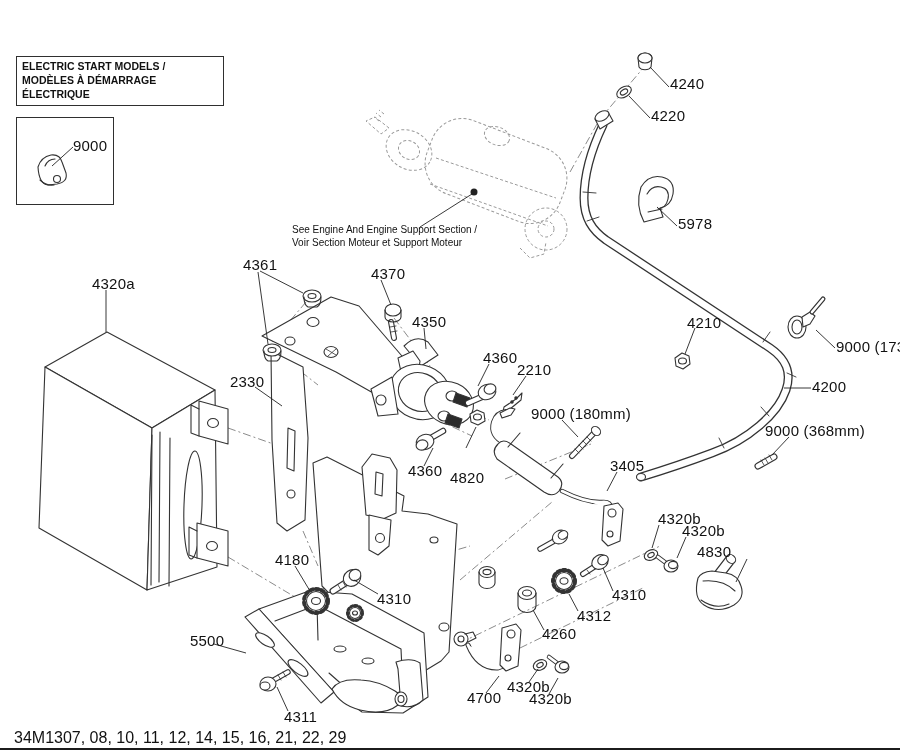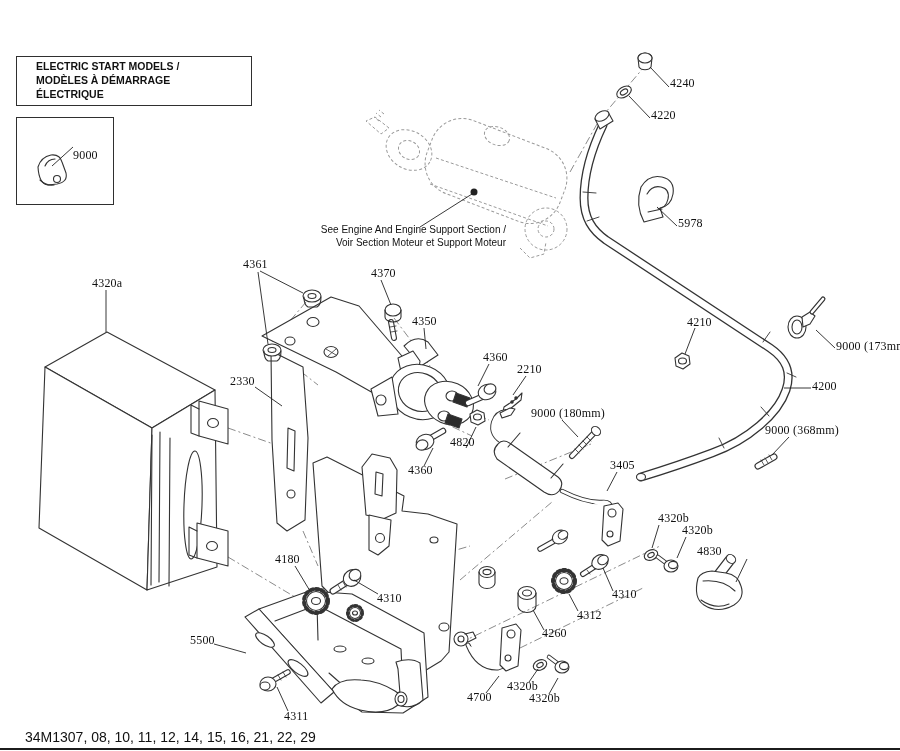--- a/index.html
+++ b/index.html
@@ -1,24 +1,24 @@
 <!DOCTYPE html>
 <html><head>
 <meta charset="utf-8">
 <style>
   html,body{margin:0;padding:0;background:#fff;}
   .stage{position:relative;width:900px;height:751px;background:#ffffff;overflow:hidden;
          font-family:"Liberation Sans",sans-serif;color:#111;}
   .stage svg{position:absolute;left:0;top:0;}
-  .callout{position:absolute;font-size:12px;line-height:11px;color:#111;white-space:nowrap;letter-spacing:.2px;font-family:Liberation Serif, serif;}
-  .hdr{position:absolute;left:16px;top:56px;width:196px;border:1.4px solid #2f2f2f;padding:3px 19px;
+  .callout{position:absolute;font-size:15px;line-height:11px;color:#111;white-space:nowrap;letter-spacing:.2px;}
+  .hdr{position:absolute;left:16px;top:56px;width:196px;border:1.4px solid #2f2f2f;padding:3px 5px;
        font-weight:bold;font-size:10.5px;line-height:1.32;color:#111;background:#fff;}
   .inset{position:absolute;left:16px;top:117px;width:96px;height:86px;border:1.2px solid #2f2f2f;background:transparent;}
-  .note{position:absolute;left:292px;top:224px;width:214px;text-align:right;font-size:10px;line-height:1.28;color:#111;}
-  .footer{position:absolute;left:25px;top:729px;font-size:14px;color:#111;}
+  .note{position:absolute;left:292px;top:224px;width:214px;text-align:left;font-size:10px;line-height:1.28;color:#111;}
+  .footer{position:absolute;left:14px;top:729px;font-size:16px;color:#111;}
   .bottomline{position:absolute;left:0;top:748px;width:900px;height:2px;background:#1c1c1c;}
 </style>
 </head>
 <body>
 
 <div class="stage">
 
 <svg width="900" height="751" viewBox="0 0 900 751">
 
   <g stroke="#7d7d7d" stroke-width="0.9" fill="none" stroke-dasharray="8 3 2 3">
@@ -339,33 +339,33 @@
   <div class="callout" style="left:812px;top:381px">4200</div>
   <div class="callout" style="left:765px;top:425px">9000 (368mm)</div>
   <div class="callout" style="left:92px;top:278px">4320a</div>
   <div class="callout" style="left:243px;top:259px">4361</div>
   <div class="callout" style="left:371px;top:268px">4370</div>
   <div class="callout" style="left:412px;top:316px">4350</div>
   <div class="callout" style="left:230px;top:376px">2330</div>
   <div class="callout" style="left:483px;top:352px">4360</div>
   <div class="callout" style="left:517px;top:364px">2210</div>
   <div class="callout" style="left:531px;top:408px">9000 (180mm)</div>
-  <div class="callout" style="left:450px;top:437px">4820</div>
+  <div class="callout" style="left:450px;top:472px">4820</div>
   <div class="callout" style="left:408px;top:465px">4360</div>
   <div class="callout" style="left:610px;top:460px">3405</div>
   <div class="callout" style="left:658px;top:513px">4320b</div>
   <div class="callout" style="left:682px;top:525px">4320b</div>
   <div class="callout" style="left:697px;top:546px">4830</div>
   <div class="callout" style="left:275px;top:554px">4180</div>
   <div class="callout" style="left:377px;top:593px">4310</div>
   <div class="callout" style="left:612px;top:589px">4310</div>
   <div class="callout" style="left:577px;top:610px">4312</div>
   <div class="callout" style="left:542px;top:628px">4260</div>
   <div class="callout" style="left:190px;top:635px">5500</div>
   <div class="callout" style="left:284px;top:711px">4311</div>
   <div class="callout" style="left:467px;top:692px">4700</div>
   <div class="callout" style="left:507px;top:681px">4320b</div>
   <div class="callout" style="left:529px;top:693px">4320b</div>
-  <div class="callout" style="left:73px;top:150px">9000</div>
+  <div class="callout" style="left:73px;top:140px">9000</div>
 
   <div class="footer">34M1307, 08, 10, 11, 12, 14, 15, 16, 21, 22, 29</div>
   <div class="bottomline"></div>
 </div>
 
 </body></html>

